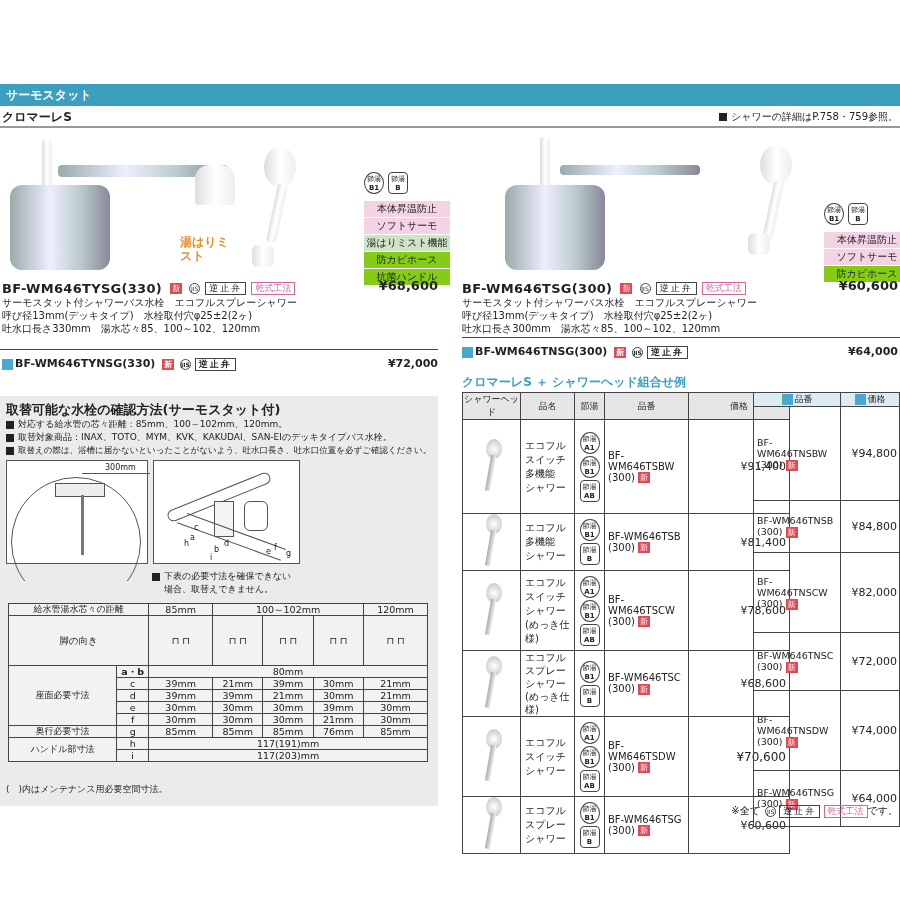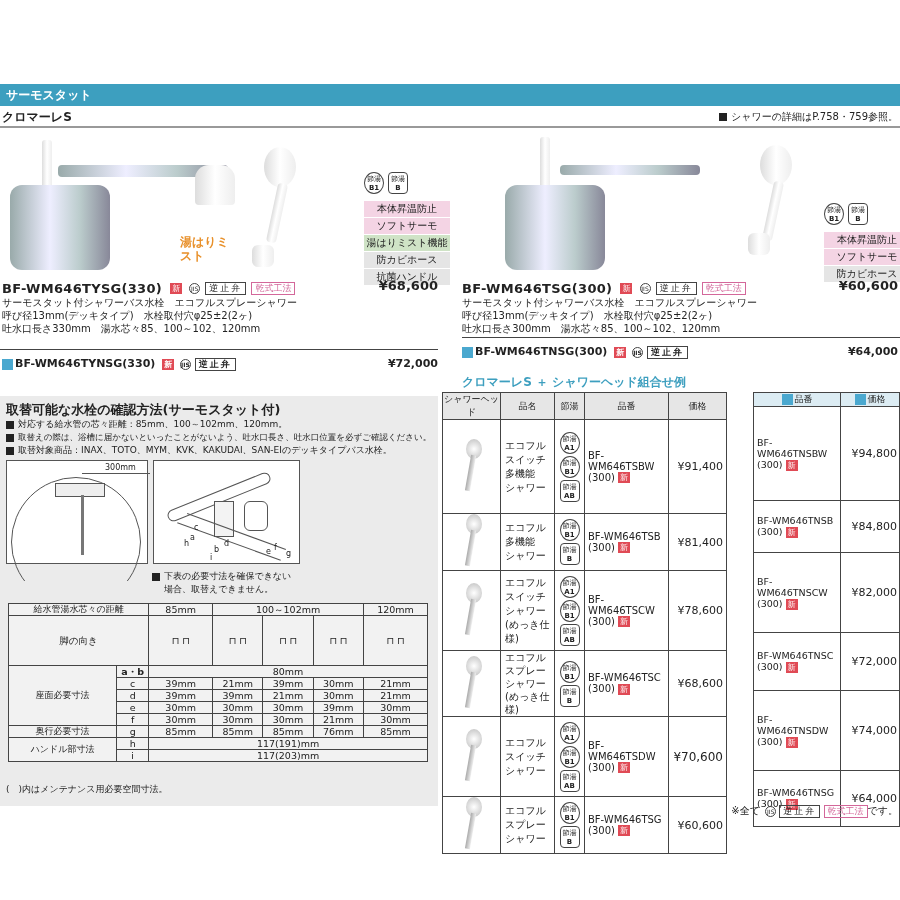--- a/index.html
+++ b/index.html
@@ -9,21 +9,21 @@
 .series-row{left:0;top:106px;width:900px;height:22px;font-size:12px;line-height:22px;padding-left:2px;border-bottom:2px solid #999;font-weight:bold;}
 .series-note{right:2px;top:106px;font-size:10px;line-height:22px;}
 .sq{display:inline-block;width:8px;height:8px;background:#222;margin-right:4px;vertical-align:middle;}
 .faucet{background:linear-gradient(90deg,#9aa 0%,#eef 40%,#bcc 70%,#889 100%);border-radius:4px;}
 .white-part{background:linear-gradient(90deg,#ddd,#fff,#eee);border-radius:8px;}
 .eco-icon{display:inline-block;border:1px solid #444;border-radius:50%;width:20px;height:22px;font-size:7px;text-align:center;line-height:9px;padding-top:2px;background:#fff;}
 .eco-icon.sq-shape{border-radius:4px;}
 .tag{width:86px;height:16px;font-size:10px;line-height:16px;text-align:center;margin-bottom:1px;}
 .tag.pink{background:#f4d4e4;}
 .tag.green{background:#cfe3c6;}
-.tag.yellow{background:#e5e5e5;}
+.tag.yellow{background:#84cc16;}
 .model{font-size:13px;font-weight:bold;color:#222;letter-spacing:0.3px;}
 .new-badge{display:inline-block;background:#e04a55;color:#fff;font-size:8px;padding:0 2px;margin-left:3px;vertical-align:middle;line-height:11px;}
 .jis{display:inline-block;border:1px solid #444;border-radius:50%;font-size:6px;width:11px;height:11px;line-height:10px;text-align:center;margin-left:2px;vertical-align:middle;}
 .box-badge{display:inline-block;border:1px solid #444;font-size:9px;padding:0 3px;margin-left:0;vertical-align:middle;line-height:11px;letter-spacing:2px;}
 .box-badge.pink{border-color:#d3679a;color:#d3679a;letter-spacing:0;}
 .price{font-size:13px;font-weight:bold;}
 .desc{font-size:10px;line-height:13px;}
 .gray-panel{left:0;top:396px;width:438px;height:410px;background:#ebebeb;}
 .panel-title{font-size:13px;font-weight:bold;}
 .bullet{font-size:9px;line-height:13px;}
@@ -131,22 +131,22 @@
   <span class="new-badge">新</span>
   <span class="jis">JIS</span>
   <span class="box-badge">逆止弁</span>
 </div>
 <div class="abs" style="right:2px;top:345px;font-size:11px;font-weight:bold;">¥64,000</div>
 
 <div class="abs gray-panel">
   <div class="abs panel-title" style="left:6px;top:5px;">取替可能な水栓の確認方法(サーモスタット付)</div>
   <div class="abs" style="left:6px;top:22px;width:430px;">
     <div class="bullet"><span class="sq"></span><span>対応する給水管の芯々距離：85mm、100～102mm、120mm。</span></div>
+    <div class="bullet"><span class="sq"></span><span>取替対象商品：INAX、TOTO、MYM、KVK、KAKUDAI、SAN-EIのデッキタイプバス水栓。</span></div>
     <div class="bullet" style="font-size:8.5px;"><span class="sq"></span><span>取替えの際は、浴槽に届かないといったことがないよう、吐水口長さ、吐水口位置を必ずご確認ください。</span></div>
-    <div class="bullet"><span class="sq"></span><span>取替対象商品：INAX、TOTO、MYM、KVK、KAKUDAI、SAN-EIのデッキタイプバス水栓。</span></div>
   </div>
   <div class="abs diagram" style="left:6px;top:64px;width:142px;height:104px;">
     <div class="abs" style="left:4px;top:16px;width:130px;height:130px;border:1px solid #555;border-radius:50%;clip-path:inset(0 0 20% 0);"></div>
     <div class="abs" style="left:75px;top:12px;width:68px;border-top:1px solid #555;"></div>
     <div class="abs" style="left:98px;top:2px;font-size:8px;">300mm</div>
     <div class="abs" style="left:48px;top:22px;width:50px;height:14px;border:1px solid #555;background:#eee;"></div>
     <div class="abs" style="left:74px;top:34px;height:60px;border-left:3px solid #777;"></div>
   </div>
   <div class="abs diagram" style="left:153px;top:64px;width:147px;height:104px;">
     <div class="abs" style="left:10px;top:30px;width:110px;height:12px;border:1px solid #555;border-radius:6px;transform:rotate(-22deg);background:#fff;"></div>
@@ -240,21 +240,21 @@
           <td>i</td>
           <td colspan="5">117(203)mm</td>
         </tr>
   </tbody>
     </table>
   <div class="abs" style="left:6px;top:387px;font-size:9px;">(　)内はメンテナンス用必要空間寸法。</div>
 </div>
 
 <div class="abs combo-title">クロマーレS ＋ シャワーヘッド組合せ例</div>
 
-<table class="abs combo-table" style="left:442px;top:392px;width:285px;">
+<table class="abs combo-table" style="left:462px;top:392px;width:328px;">
   <tbody>
       <tr>
     <th style="width:58px;">シャワーヘッド</th>
     <th style="width:54px;">品名</th>
     <th style="width:30px;">節湯</th>
     <th style="width:84px;">品番</th>
     <th>価格</th>
   </tr>
 
   <tr style="height:94px;">

